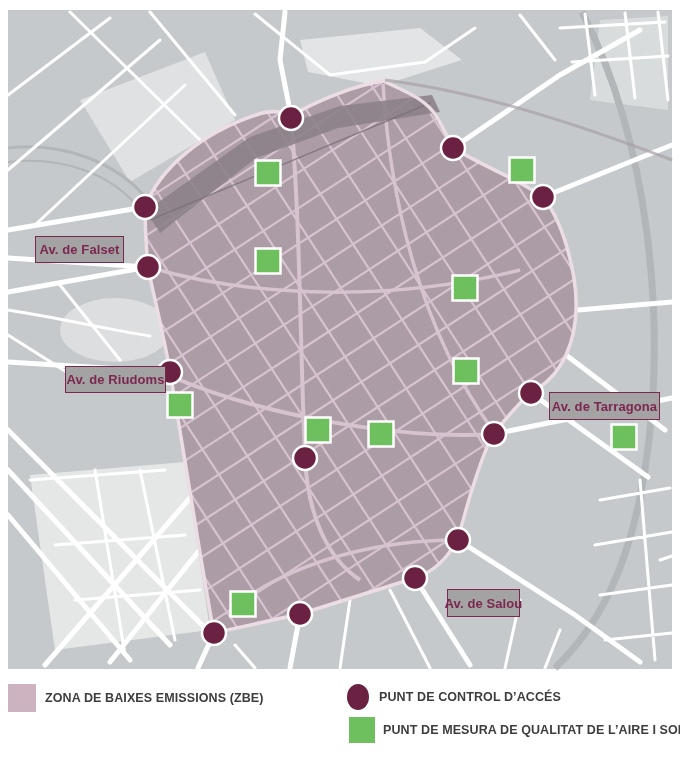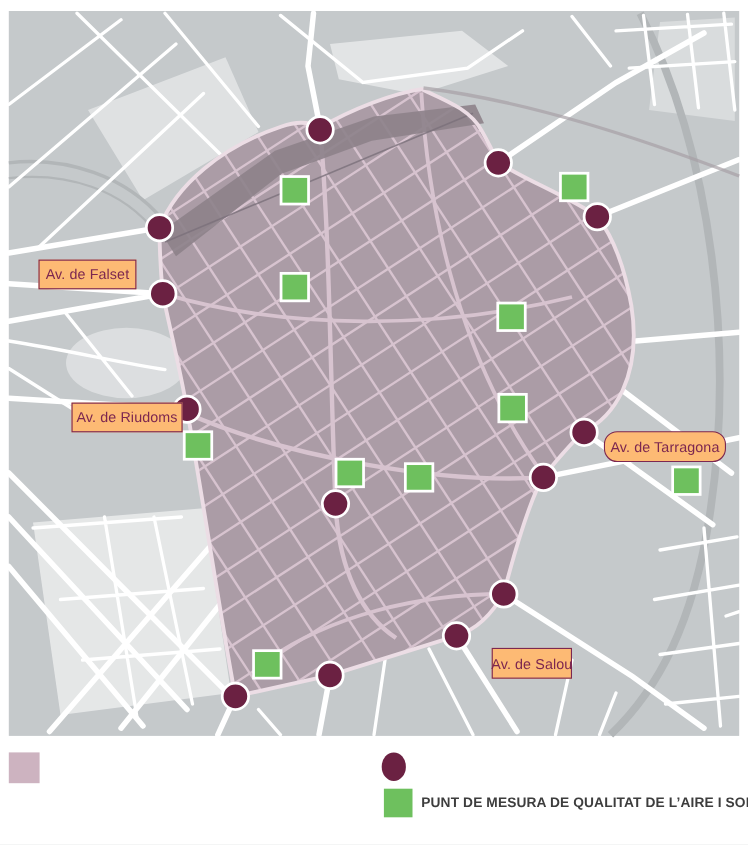--- a/index.html
+++ b/index.html
@@ -7,23 +7,23 @@
     width:680px;height:768px;position:relative;background:#ffffff;
     font-family:"Liberation Sans",sans-serif;overflow:hidden;
     --map-bg:#c5c9cb; --zone-fill:#ab9ca6; --zone-street:#d7c3cf; --zone-border:#ecdde5;
     --ctrl-color:#6b2142; --measure-color:#6ec05e; --label-color:#7c2750; --legend-text:#3d3d3d;
   }
   #map-wrap{position:absolute;left:0;top:0;width:680px;height:680px;}
   #map-svg{position:absolute;left:0;top:0;}
   .ctrl{fill:var(--ctrl-color);stroke:#ffffff;stroke-width:2.5;}
   .meas{fill:var(--measure-color);stroke:#ffffff;stroke-width:2.5;}
   .street-label{
-    position:absolute;box-sizing:border-box;background:#fdba74;
+    position:absolute;box-sizing:border-box;background:#a3a3a3;
     border:1.5px solid var(--label-color);color:var(--label-color);
-    font-size:13px;font-weight:400;display:flex;align-items:center;justify-content:center;
+    font-size:13px;font-weight:700;display:flex;align-items:center;justify-content:center;
     white-space:nowrap;letter-spacing:.1px;
   }
   #legend{position:absolute;left:0;top:676px;width:680px;height:80px;}
   .legend-item{position:absolute;display:flex;align-items:center;}
   .legend-swatch{display:inline-block;}
   .legend-label{color:var(--legend-text);font-size:12.5px;font-weight:600;letter-spacing:.1px;white-space:nowrap;}
   #legend-zone{left:8px;top:8px;}
   #legend-zone .legend-swatch{width:28px;height:28px;margin-right:9px;}
   #legend-control{left:347px;top:8px;}
   #legend-control .legend-swatch{width:22px;height:26px;border-radius:50%;margin-right:10px;border:0;}
@@ -190,29 +190,31 @@
         <circle cx="458" cy="540" r="12" class="ctrl"></circle>
         <circle cx="415" cy="578" r="12" class="ctrl"></circle>
         <circle cx="300" cy="614" r="12" class="ctrl"></circle>
         <circle cx="214" cy="633" r="12" class="ctrl"></circle>
       </g>
 </svg>
 
 <div id="street-labels">
       <div class="street-label" style="left: 35px; top: 236px; width: 89px; height: 27px;">Av. de Falset</div>
       <div class="street-label" style="left: 37px; top: 366px; width: 101px; height: 27px; margin-left: 28px;">Av. de Riudoms</div>
-      <div class="street-label" style="left: 549px; top: 392px; width: 111px; height: 28px; border-radius: 12px;">Av. de Tarragona</div>
+      <div class="street-label" style="left: 549px; top: 392px; width: 111px; height: 28px;">Av. de Tarragona</div>
       <div class="street-label" style="left: 447px; top: 589px; width: 73px; height: 28px;">Av. de Salou</div>
     </div>
 </div>
 
 <div id="legend">
   <div class="legend-item" id="legend-zone">
     <span class="legend-swatch" style="background: rgb(205, 179, 192);"></span>
+    <span class="legend-label">ZONA DE BAIXES EMISSIONS (ZBE)</span>
   </div>
   <div class="legend-item" id="legend-control">
     <span class="legend-swatch" style="background: rgb(107, 33, 66);"></span>
+    <span class="legend-label">PUNT DE CONTROL D’ACCÉS</span>
   </div>
   <div class="legend-item" id="legend-measure">
     <span class="legend-swatch" style="background: rgb(110, 192, 94);"></span>
     <span class="legend-label">PUNT DE MESURA DE QUALITAT DE L’AIRE I SOROLL</span>
   </div>
 </div>
 
 </body></html>

